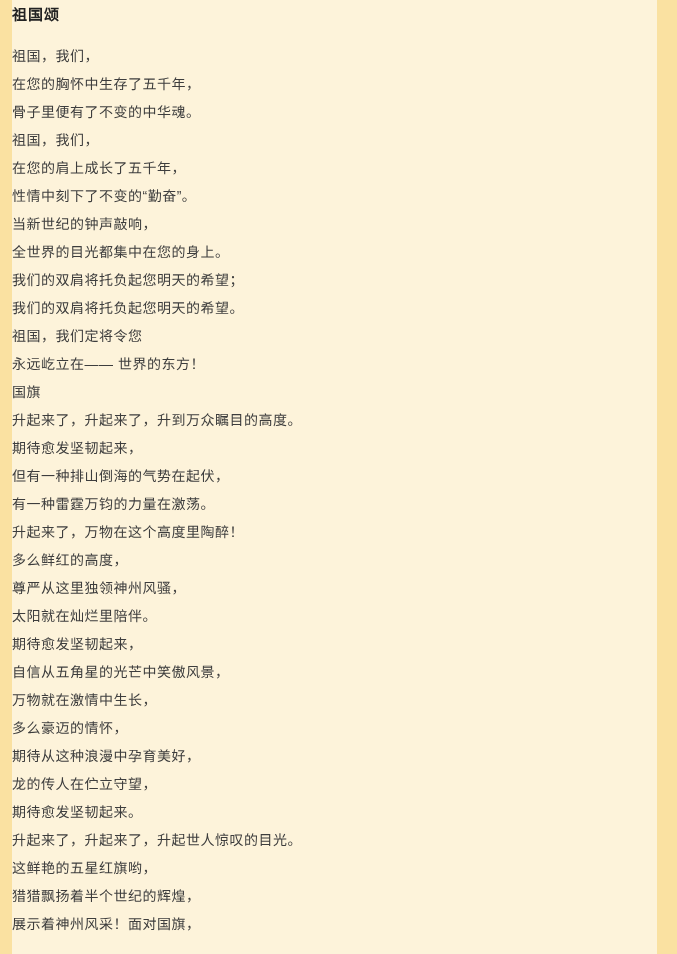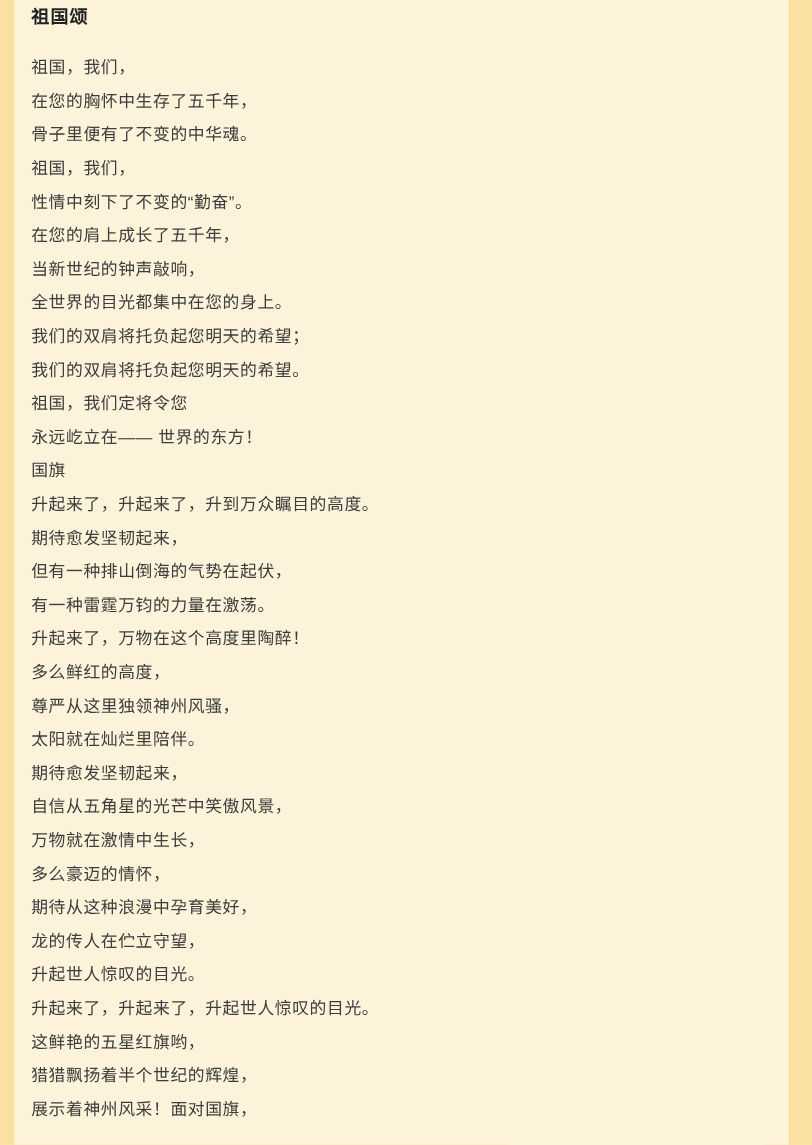--- a/index.html
+++ b/index.html
@@ -20,21 +20,21 @@
     height:954px;
     background:var(--page-bg);
   }
   .content{
     position:absolute;
     left:12px;
     top:0;
     width:645px;
     height:954px;
     background:var(--content-bg);
-    padding:4px 10px 0 14px;
+    padding:4px 10px 0 0;
     overflow:hidden;
   }
   .poem-title{
     font-size:15px;
     font-weight:bold;
     color:var(--title-color);
     line-height:22px;
     letter-spacing:1px;
   }
   .lines{
@@ -52,22 +52,22 @@
 <body>
 
 <div class="page">
   <div class="content">
     <h1 class="poem-title">祖国颂</h1>
     <div class="lines">
         <p class="line">祖国，我们，</p>
         <p class="line">在您的胸怀中生存了五千年，</p>
         <p class="line">骨子里便有了不变的中华魂。</p>
         <p class="line">祖国，我们，</p>
+        <p class="line">在您的肩上成长了五千年，</p>
         <p class="line">性情中刻下了不变的“勤奋”。</p>
-        <p class="line">在您的肩上成长了五千年，</p>
         <p class="line">当新世纪的钟声敲响，</p>
         <p class="line">全世界的目光都集中在您的身上。</p>
         <p class="line">我们的双肩将托负起您明天的希望；</p>
         <p class="line">我们的双肩将托负起您明天的希望。</p>
         <p class="line">祖国，我们定将令您</p>
         <p class="line">永远屹立在—— 世界的东方！</p>
         <p class="line">国旗</p>
         <p class="line">升起来了，升起来了，升到万众瞩目的高度。</p>
         <p class="line">期待愈发坚韧起来，</p>
         <p class="line">但有一种排山倒海的气势在起伏，</p>
@@ -75,20 +75,20 @@
         <p class="line">升起来了，万物在这个高度里陶醉！</p>
         <p class="line">多么鲜红的高度，</p>
         <p class="line">尊严从这里独领神州风骚，</p>
         <p class="line">太阳就在灿烂里陪伴。</p>
         <p class="line">期待愈发坚韧起来，</p>
         <p class="line">自信从五角星的光芒中笑傲风景，</p>
         <p class="line">万物就在激情中生长，</p>
         <p class="line">多么豪迈的情怀，</p>
         <p class="line">期待从这种浪漫中孕育美好，</p>
         <p class="line">龙的传人在伫立守望，</p>
-        <p class="line">升起世人惊叹的目光。</p>
+        <p class="line">期待愈发坚韧起来。</p>
         <p class="line">升起来了，升起来了，升起世人惊叹的目光。</p>
         <p class="line">这鲜艳的五星红旗哟，</p>
         <p class="line">猎猎飘扬着半个世纪的辉煌，</p>
         <p class="line">展示着神州风采！面对国旗，</p>
       </div>
   </div>
 </div>
 
 </body></html>

